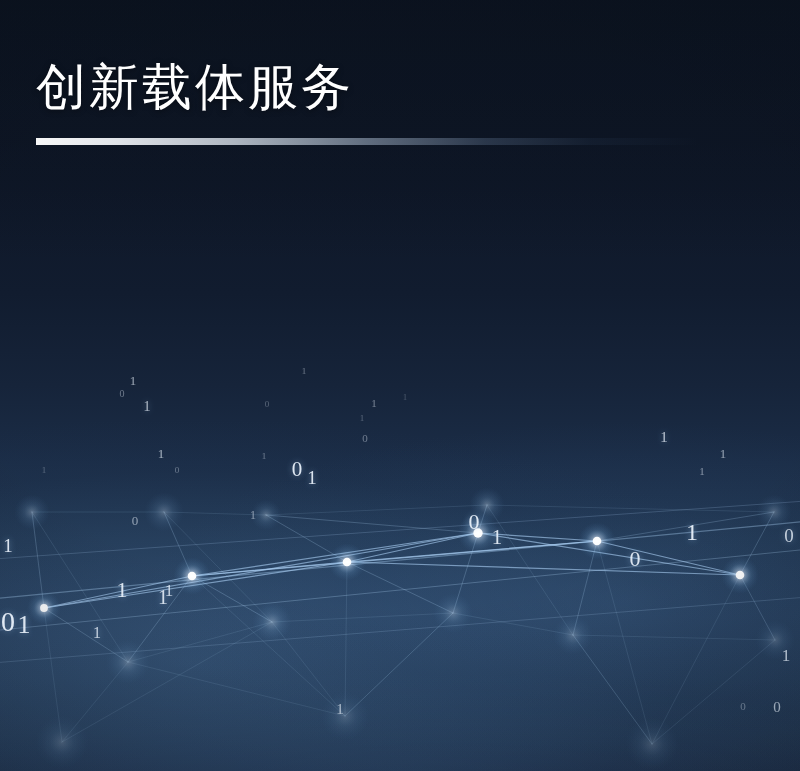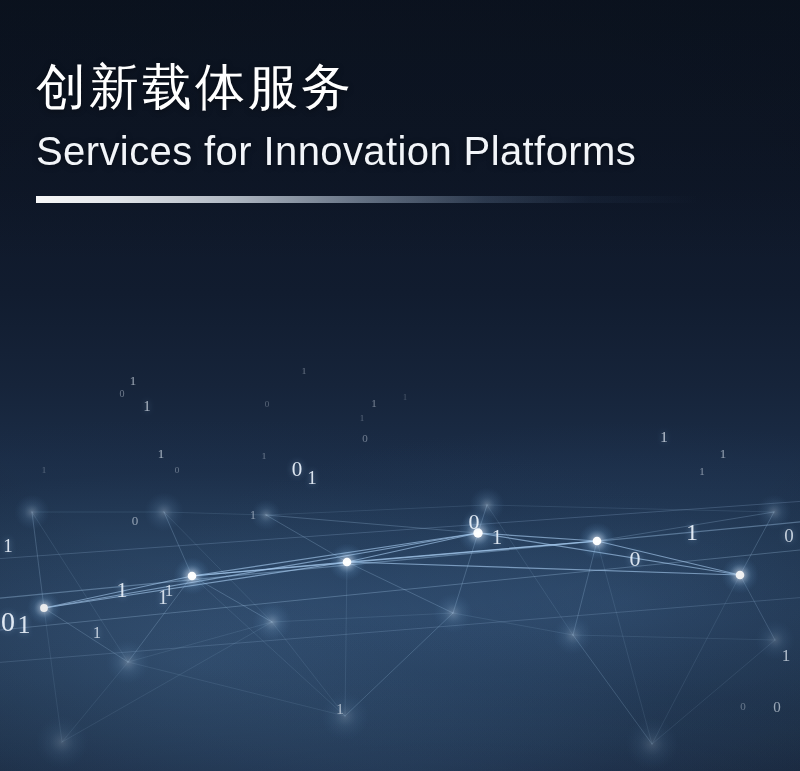--- a/index.html
+++ b/index.html
@@ -289,17 +289,16 @@
       <span class="digit" style="left: 24px; top: 625px; font-size: 26px; opacity: 0.92; text-shadow: rgba(170, 210, 250, 0.55) 0px 0px 6px;">1</span>
       <span class="digit" style="left: 97px; top: 633px; font-size: 16px; opacity: 0.78; text-shadow: rgba(170, 210, 250, 0.55) 0px 0px 6px;">1</span>
       <span class="digit" style="left: 786px; top: 655px; font-size: 17px; opacity: 0.7; filter: blur(0.4px);">1</span>
       <span class="digit" style="left: 777px; top: 707px; font-size: 15px; opacity: 0.6; filter: blur(0.4px);">0</span>
       <span class="digit" style="left: 340px; top: 709px; font-size: 15px; opacity: 0.66; filter: blur(0.4px);">1</span>
       <span class="digit" style="left: 743px; top: 706px; font-size: 11px; opacity: 0.34; filter: blur(0.4px);">0</span>
     </div>
 
   <div id="headline">
     <h1 id="title-cn">创新载体服务</h1>
-    <h2 id="title-en">Services for Innovation Platforms</h2>
     <div id="title-rule"></div>
   </div>
 
 </div>
 
 </body></html>

